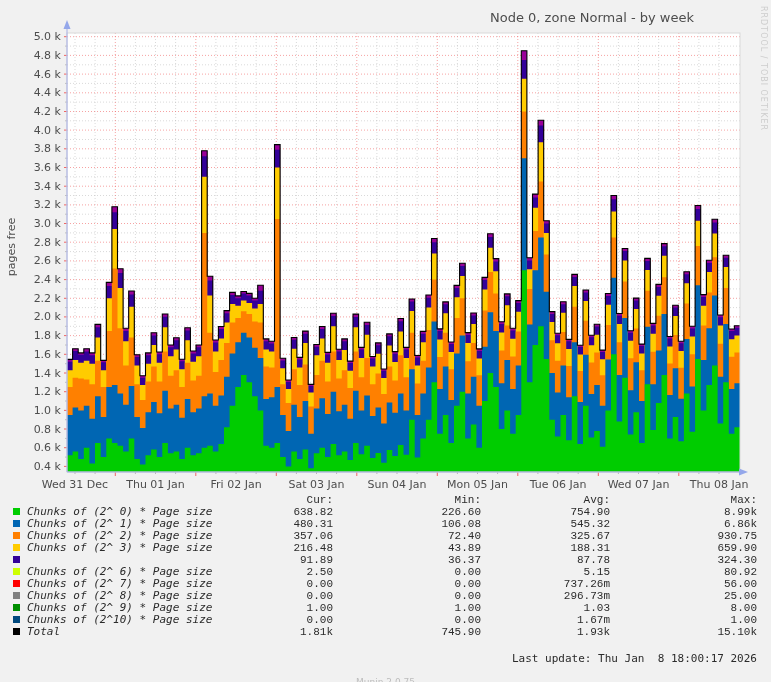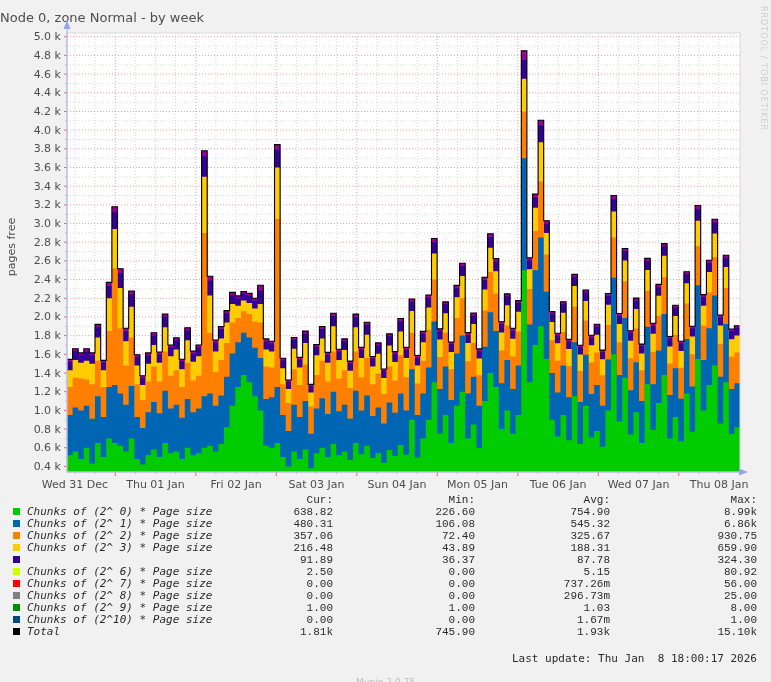--- a/index.html
+++ b/index.html
@@ -1,31 +1,31 @@
 <!DOCTYPE html>
 <html><head>
 <meta charset="utf-8">
 <style>
   html,body{margin:0;padding:0;background:#f1f1f1;}
   #shot{position:relative;width:771px;height:682px;background:#f1f1f1;overflow:hidden;
         font-family:"DejaVu Sans", sans-serif;}
-  #title{position:absolute;top:10px;left:0;width:694px;text-align:left;
+  #title{position:absolute;top:10px;left:0;width:694px;text-align:right;
          font-size:13px;color:#4d4d4d;}
   #ylab{position:absolute;left:-47px;top:239px;width:120px;height:16px;text-align:center;
         transform:rotate(-90deg);font-size:11px;color:#4d4d4d;}
   #rrdwm{position:absolute;right:3px;top:6px;writing-mode:vertical-rl;
          font-size:8px;letter-spacing:1px;color:#cdcdcd;}
   #chart{position:absolute;left:0;top:0;}
   #legend{position:absolute;left:0;top:494px;width:771px;font-family:"DejaVu Sans Mono", monospace;
           font-size:11px;line-height:12px;color:#2b2b2b;}
   .lrow{position:relative;height:12px;white-space:pre;}
   .sw{position:absolute;left:13px;top:2px;width:7px;height:7px;}
   .lbl{position:absolute;left:27px;top:0;font-style:italic;}
   .v{position:absolute;top:0;text-align:right;font-family:Liberation Mono, monospace;}
-  .v.cur{right:438px;} .v.min{right:296px;text-align:right;} .v.avg{right:161px;} .v.max{right:14px;}
+  .v.cur{right:438px;} .v.min{right:290px;text-align:right;} .v.avg{right:161px;} .v.max{right:14px;}
   #lastupdate{position:absolute;top:652px;right:14px;font-family:"DejaVu Sans Mono", monospace;
               font-size:11px;color:#2b2b2b;white-space:pre;}
   #muninver{position:absolute;top:663px;left:0;width:771px;text-align:center;
             font-size:9px;color:#bdbdbd;margin-top:14px;}
 </style>
 </head>
 <body>
 
 <div id="shot">
   <div id="title">Node 0, zone Normal - by week</div>

